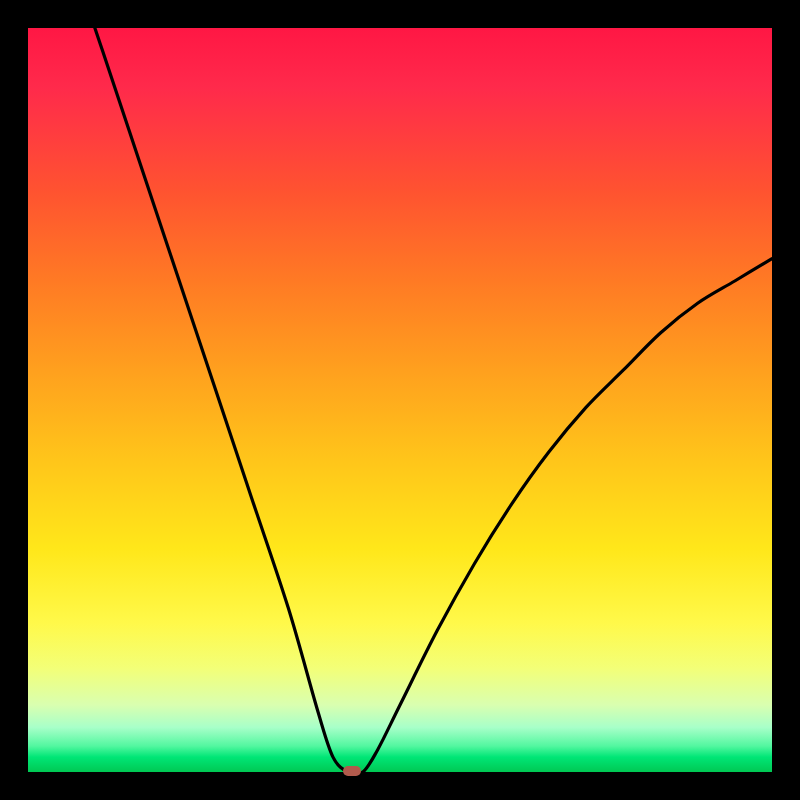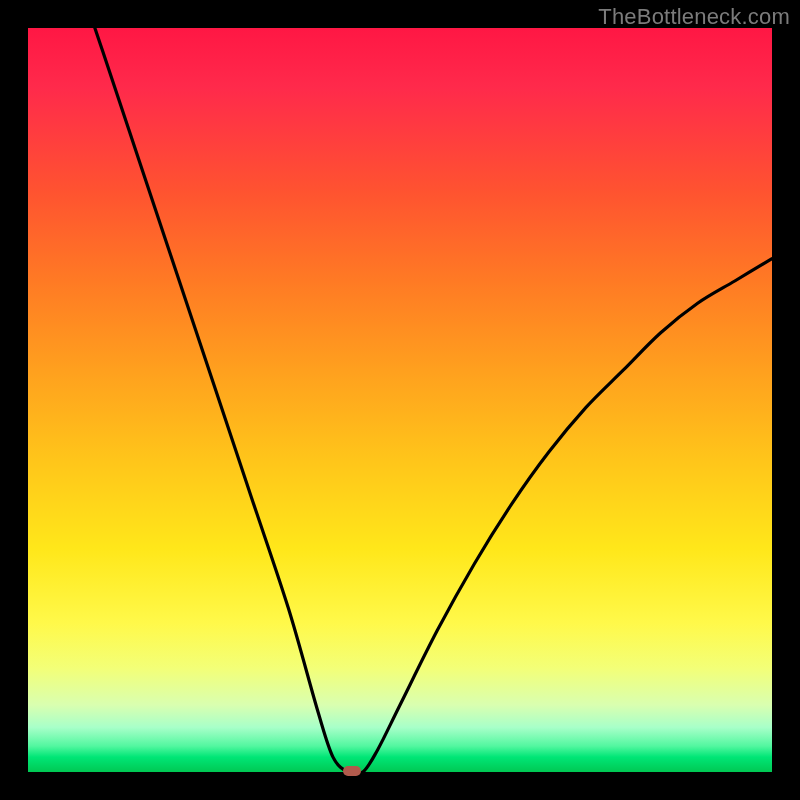--- a/index.html
+++ b/index.html
@@ -67,21 +67,20 @@
     height: 10px;
     background: #b15a4c;
     border-radius: 5px;
   }
 </style>
 </head>
 <body>
 
 <div class="frame">
 
-  <div class="watermark">TheBottleneck.com</div>
 
   <div class="plot-area">
     <svg class="curve" viewBox="0 0 744 744" preserveAspectRatio="none">
       <path id="curve-path" fill="none" stroke="#000" stroke-width="3.2" stroke-linejoin="round" stroke-linecap="round" d="M 0 -208.32000000000002 C 6.2 -188.5, 24.8 -127.7, 37.2 -89.3 C 49.6 -50.8, 62.0 -14.9, 74.4 22.3 C 86.8 59.5, 99.2 96.7, 111.6 133.9 C 124.0 171.1, 136.4 208.3, 148.8 245.5 C 161.2 282.7, 173.6 319.9, 186.0 357.1 C 198.4 394.3, 210.8 431.5, 223.2 468.7 C 235.6 505.9, 249.2 544.4, 260.4 580.3 C 271.6 616.3, 282.7 659.7, 290.2 684.5 C 297.6 709.3, 300.1 719.2, 305.0 729.1 C 310.0 739.0, 315.0 741.5, 319.9 744.0 C 324.9 746.5, 329.8 747.7, 334.8 744.0 C 339.8 740.3, 343.5 732.8, 349.7 721.7 C 355.9 710.5, 362.1 696.9, 372.0 677.0 C 381.9 657.2, 396.8 626.2, 409.2 602.6 C 421.6 579.1, 434.0 556.8, 446.4 535.7 C 458.8 514.6, 471.2 494.8, 483.6 476.2 C 496.0 457.6, 508.4 440.2, 520.8 424.1 C 533.2 408.0, 545.6 393.1, 558.0 379.4 C 570.4 365.8, 582.8 354.6, 595.2 342.2 C 607.6 329.8, 620.0 316.2, 632.4 305.0 C 644.8 293.9, 657.2 284.0, 669.6 275.3 C 682.0 266.6, 694.4 260.4, 706.8 253.0 C 719.2 245.5, 737.8 234.4, 744.0 230.6"></path>
     </svg>
     <div id="marker" class="marker" style="left: 314.64px; top: 738px;"></div>
   </div>
 
 </div>
 

